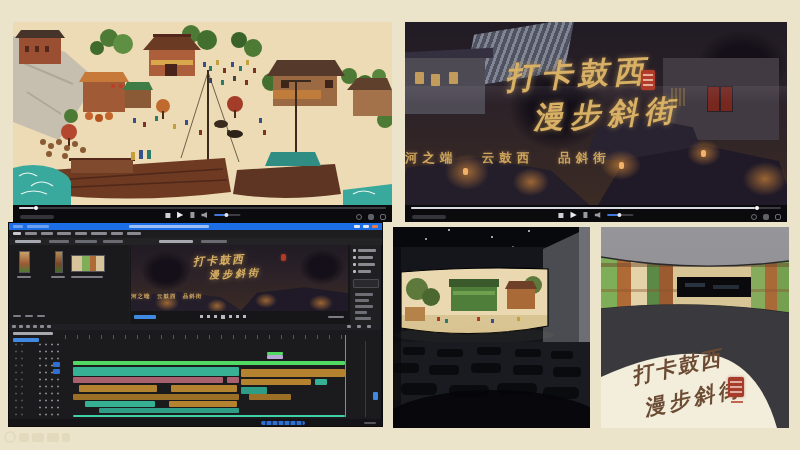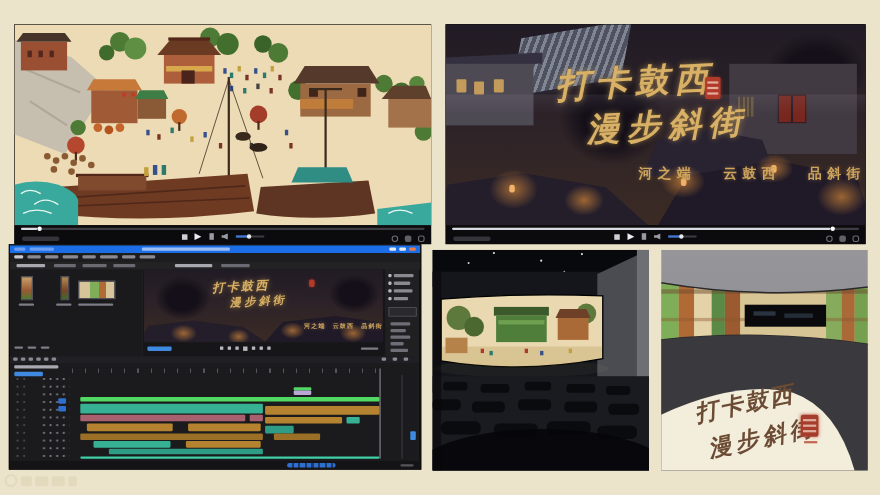--- a/index.html
+++ b/index.html
@@ -44,21 +44,21 @@
     clip-path:polygon(0 100%,10% 22%,50% 0,90% 22%,100% 100%);}
   .sc-roofb{position:absolute;background:#241e2b;}
   .glow{position:absolute;background:radial-gradient(closest-side,rgba(235,150,60,.6),rgba(235,150,60,0));}
   .gcore{position:absolute;width:5px;height:7px;background:#f0b268;border-radius:2px;filter:blur(.4px);}
   .mist{position:absolute;left:0;top:64px;width:100%;height:18px;
     background:linear-gradient(180deg,rgba(150,140,160,.14),rgba(150,140,160,0));}
   .calli{font-family:"DejaVu Serif",serif;font-weight:bold;font-style:italic;color:#d8b167;
     text-shadow:0 0 6px rgba(255,215,130,.45),0 0 2px rgba(120,80,20,.6);white-space:nowrap;}
   .seal{position:absolute;background:#b23a28;border-radius:2px;box-shadow:0 0 3px rgba(180,60,40,.6);}
   .seal i{position:absolute;left:2px;right:2px;height:2px;background:rgba(255,235,220,.65);}
-  .subtitle{position:absolute;left:0;width:100%;text-align:right;font-family:Liberation Sans, sans-serif;
+  .subtitle{position:absolute;left:0;width:100%;text-align:left;font-family:Liberation Serif, serif;
     font-weight:bold;color:#cfa55c;text-shadow:0 0 4px rgba(240,190,110,.35);white-space:nowrap;}
 
   
   .pr{position:absolute;background:#1e1e20;border:1px solid #0c0c0e;box-sizing:border-box;overflow:hidden;}
   .pr-titlebar{position:absolute;left:0;top:0;right:0;height:7px;background:#1b6ee6;}
   .tbblob{position:absolute;top:2px;height:3px;background:#6ba0f2;border-radius:1px;}
   .pr-menubar{position:absolute;left:0;top:7px;right:0;height:8px;background:#1d1d1f;}
   .mblob{position:absolute;top:2px;height:3px;background:#8a8a92;border-radius:1px;}
   .pr-tabs{position:absolute;left:0;top:15px;right:0;height:7px;background:#232326;}
   .tabblob{position:absolute;top:2px;height:3px;background:#a8a8b0;border-radius:1px;}

